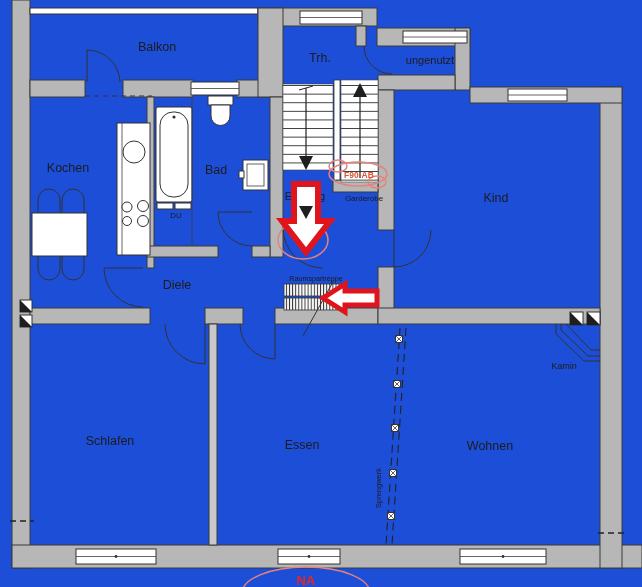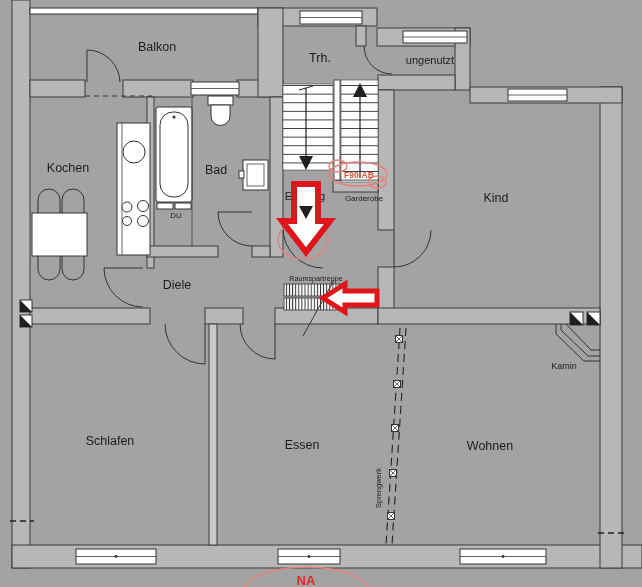--- a/index.html
+++ b/index.html
@@ -1,16 +1,16 @@
 <!DOCTYPE html>
 <html><head>
 <meta charset="utf-8">
 <style>
   html,body{margin:0;padding:0;background:#ffffff;}
-  .stage{position:relative;width:642px;height:587px;background:#a3a3a3;overflow:hidden;
+  .stage{position:relative;width:642px;height:587px;background:#1d4ed8;overflow:hidden;
          font-family:"Liberation Sans",sans-serif;}
   svg{position:absolute;left:0;top:0;}
   .wall{fill:#b7b7b7;stroke:#3a3a3a;stroke-width:1;}
   .wall-lt{fill:#c9c9c9;stroke:#3a3a3a;stroke-width:1;}
   .win{fill:#ffffff;stroke:#333;stroke-width:1;}
   .ln{stroke:#333;stroke-width:1;fill:none;}
   .ln-thin{stroke:#3d3d3d;stroke-width:.8;fill:none;}
   .fix{fill:#ffffff;stroke:#333;stroke-width:1;}
   .blk{fill:#1f1f1f;stroke:none;}
   .lbl{fill:#1c1c1c;}

